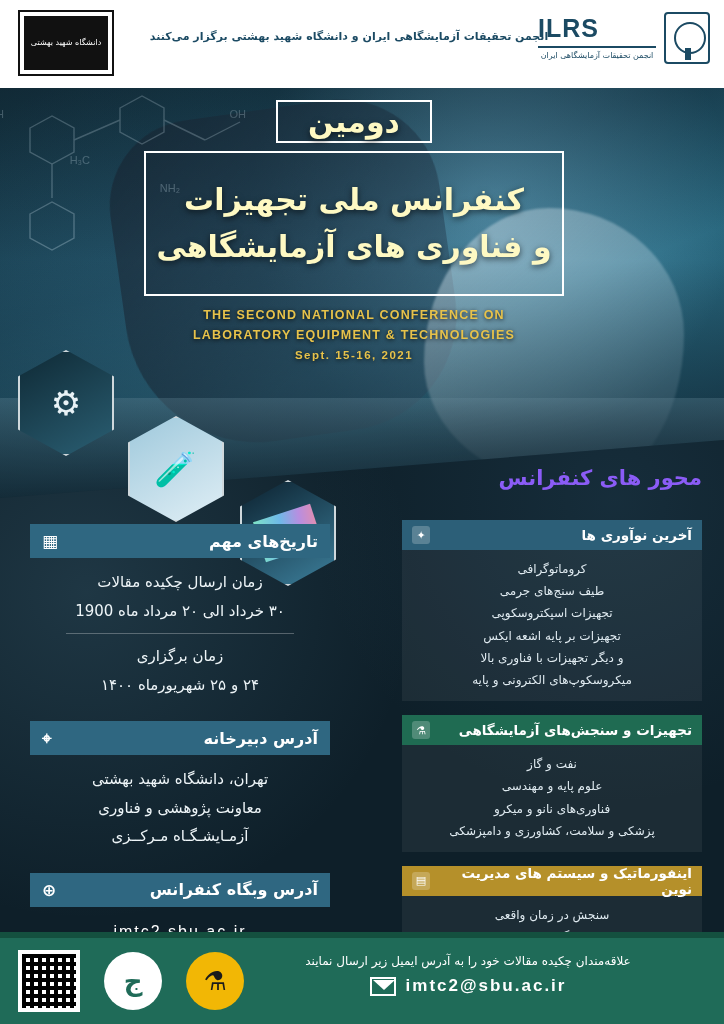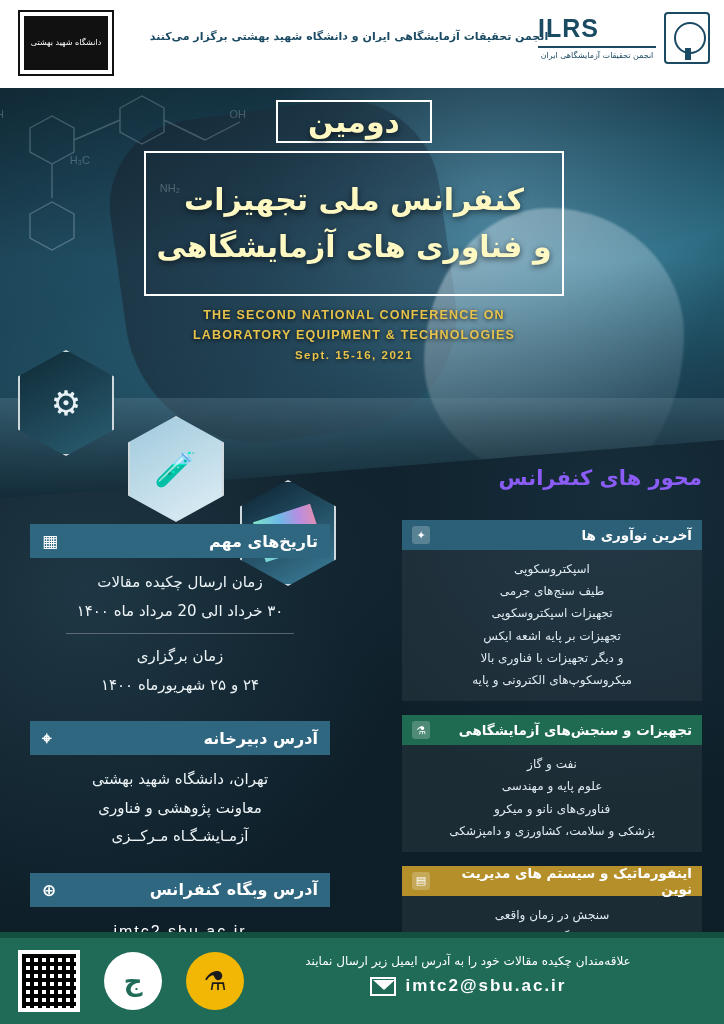--- a/index.html
+++ b/index.html
@@ -376,21 +376,21 @@
   <div class="axes-title">محور های کنفرانس</div>
 
   <div class="lcol">
 
     <div class="card">
       <div class="card-head ch-blue">
         <span>آخرین نوآوری ها</span>
         <span class="badge">✦</span>
       </div>
       <div class="card-body">
-        <div>اسپکتروسکوپی</div>
+        <div>کروماتوگرافی</div>
         <div>طیف سنج‌های جرمی</div>
         <div>تجهیزات اسپکتروسکوپی</div>
         <div>تجهیزات بر پایه اشعه ایکس</div>
         <div>و دیگر تجهیزات با فناوری بالا</div>
         <div>میکروسکوپ‌های الکترونی و پایه</div>
       </div>
     </div>
 
     <div class="card">
       <div class="card-head ch-green">
@@ -424,21 +424,21 @@
 
   <div class="rcol">
 
     <div>
       <div class="rhead">
         <span>تاریخ‌های مهم</span>
         <span class="ric">▦</span>
       </div>
       <div class="rbody">
         <div class="l">زمان ارسال چکیده مقالات</div>
-        <div class="l">۳۰ خرداد الی 20 مرداد ماه ۱۴۰۰</div>
+        <div class="l">۳۰ خرداد الی ۲۰ مرداد ماه 1900</div>
         <div class="sep"></div>
         <div class="l">زمان برگزاری</div>
         <div class="l">۲۴ و ۲۵ شهریورماه ۱۴۰۰</div>
       </div>
     </div>
 
     <div style="margin-top:8px">
       <div class="rhead">
         <span>آدرس دبیرخانه</span>
         <span class="ric">⌖</span>

